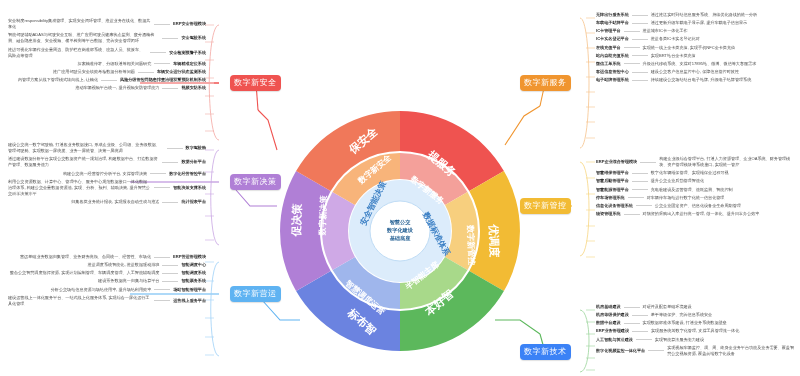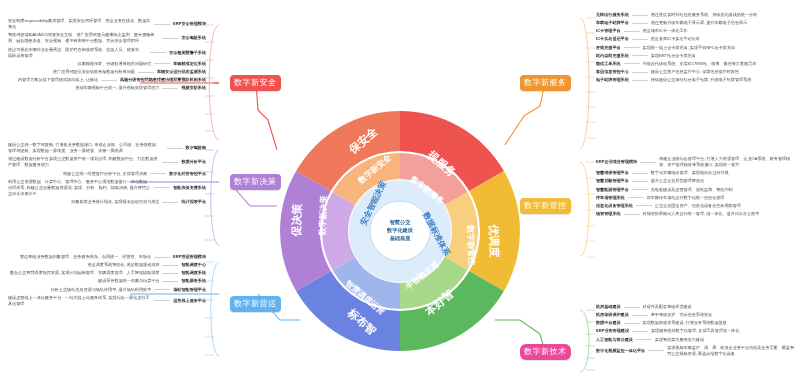--- a/index.html
+++ b/index.html
@@ -11,24 +11,24 @@
 
   .wheel{position:absolute;left:277px;top:108px;width:246px;height:246px;}
 
   
   .pill{position:absolute;border-radius:4px;color:#fff;font-size:8px;
         line-height:1;display:flex;align-items:center;justify-content:center;
         letter-spacing:.5px;white-space:nowrap;padding:0 4px;height:16px;
         box-shadow:0 1px 1px rgba(0,0,0,.12);}
   .pill-safe{background:#ef5350;}
   .pill-dec{background:#b07fd6;}
-  .pill-ops{background:#5fb3f2;margin-top:10px;}
+  .pill-ops{background:#5fb3f2;}
   .pill-srv{background:#f0952f;}
   .pill-ctl{background:#f2bb34;}
-  .pill-tech{background:#ec4899;border-radius:6px;}
+  .pill-tech{background:#3b82f6;}
   .leafgrp{position:absolute;}
   .lrow{display:flex;align-items:center;gap:3px;font-size:4.1px;
         line-height:1.5;color:#404040;white-space:nowrap;margin-bottom:2px;}
   .lrow .dash{display:inline-block;height:0;border-top:.6px solid #cfcfcf;width:16px;flex:none;}
   .lrow .key{font-weight:600;color:#2f2f2f;}
   .lrow .desc{color:#4a4a4a;}
   .lrow.rev{justify-content:flex-end;}
   .txtblk{max-width:205px;white-space:normal;}
   .center-label{position:absolute;left:50%;top:50%;transform:translate(-50%,-50%);
       text-align:center;font-size:5.2px;line-height:1.5;color:#2a6496;font-weight:bold;

